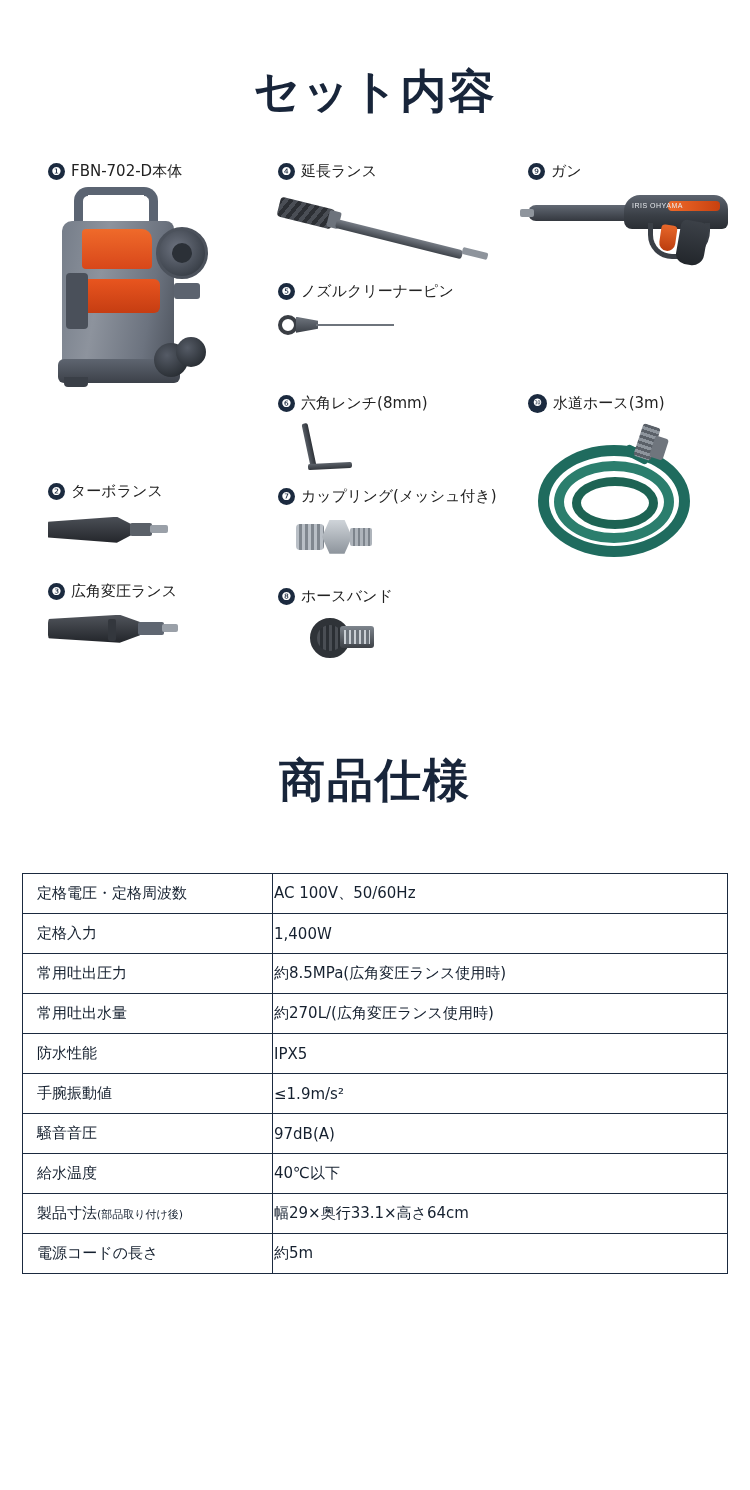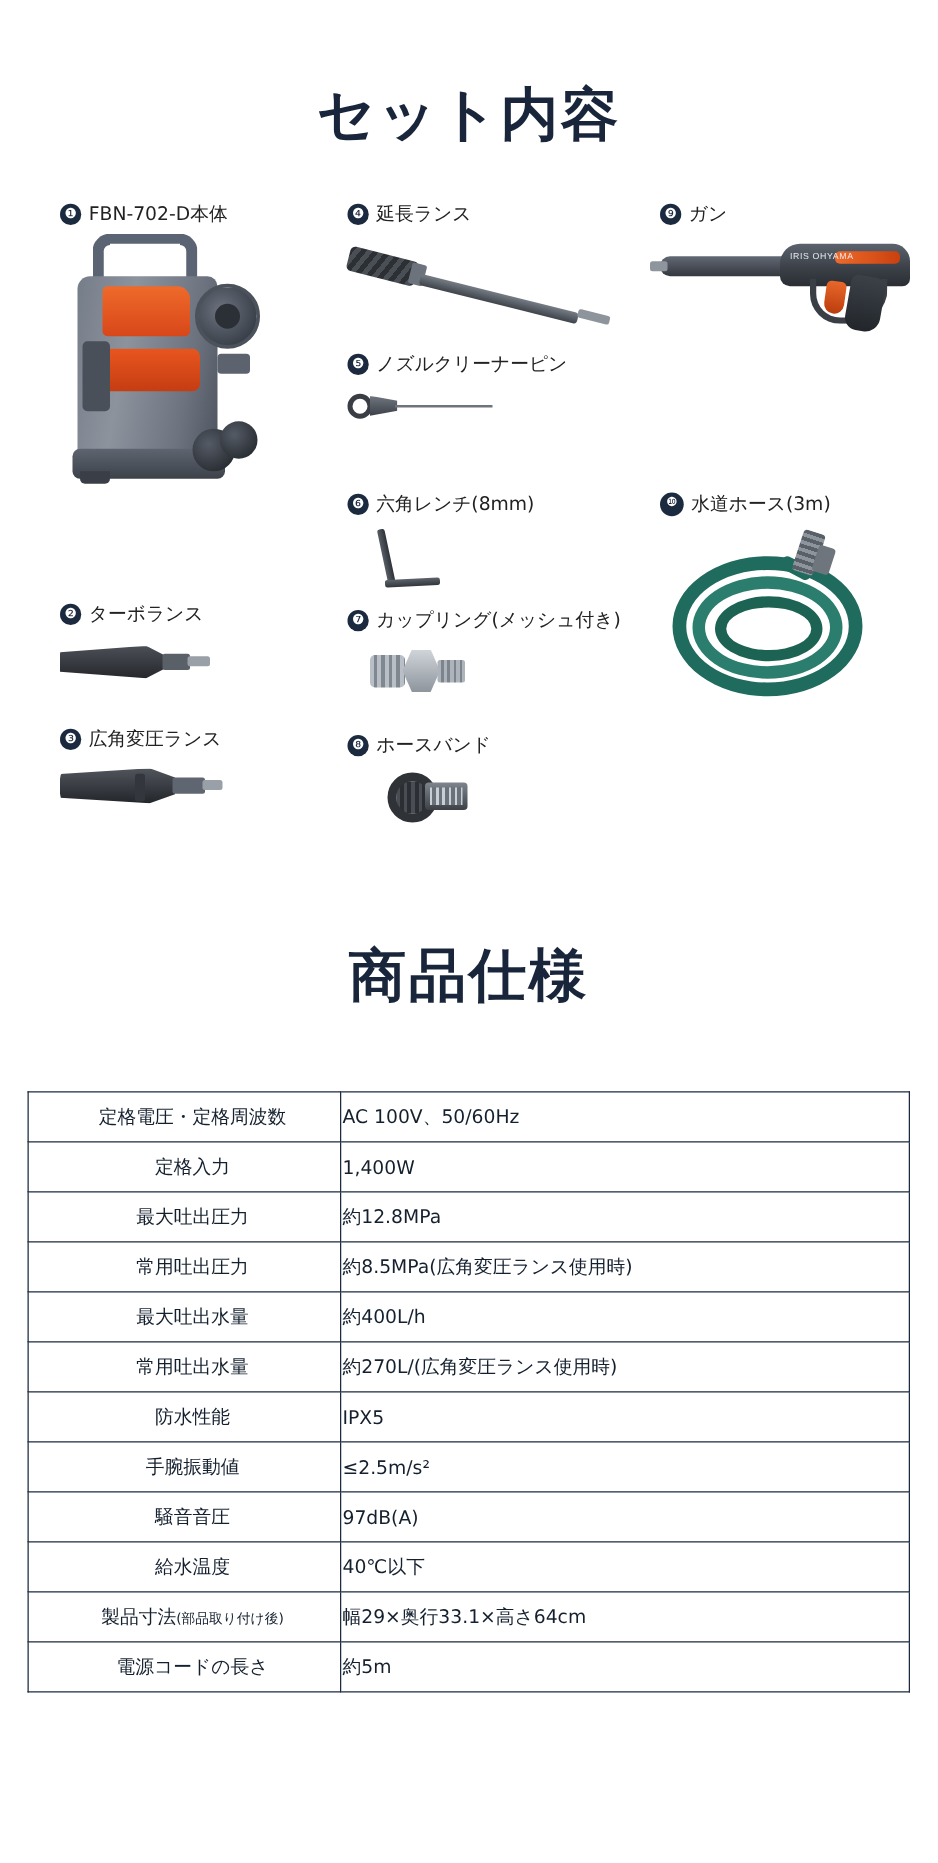--- a/index.html
+++ b/index.html
@@ -326,21 +326,21 @@
   }
   table.spec td {
     border: 1px solid #1b2a3f;
     height: 40px;
     font-size: 15px;
     color: #15202f;
   }
   table.spec td.k {
     width: 250px;
     padding-left: 14px;
-    text-align: center;
+    text-align: left;
     white-space: nowrap;
   }
   table.spec td.v {
     text-align: left;
   }
   td.k .sub { font-size: 11px; }
 </style>
 </head>
 <body>
 
@@ -518,42 +518,34 @@
       <tbody>
         <tr>
           <td class="k">定格電圧・定格周波数</td>
           <td class="v">AC 100V、50/60Hz</td>
         </tr>
         <tr>
           <td class="k">定格入力</td>
           <td class="v">1,400W</td>
         </tr>
         <tr>
-          <td class="k">最大吐出圧力</td>
-          <td class="v">約12.8MPa</td>
-        </tr>
-        <tr>
           <td class="k">常用吐出圧力</td>
           <td class="v">約8.5MPa(広角変圧ランス使用時)</td>
         </tr>
         <tr>
-          <td class="k">最大吐出水量</td>
-          <td class="v">約400L/h</td>
-        </tr>
-        <tr>
           <td class="k">常用吐出水量</td>
           <td class="v">約270L/(広角変圧ランス使用時)</td>
         </tr>
         <tr>
           <td class="k">防水性能</td>
           <td class="v">IPX5</td>
         </tr>
         <tr>
           <td class="k">手腕振動値</td>
-          <td class="v">≤2.5m/s²</td>
+          <td class="v">≤1.9m/s²</td>
         </tr>
         <tr>
           <td class="k">騒音音圧</td>
           <td class="v">97dB(A)</td>
         </tr>
         <tr>
           <td class="k">給水温度</td>
           <td class="v">40℃以下</td>
         </tr>
         <tr>

